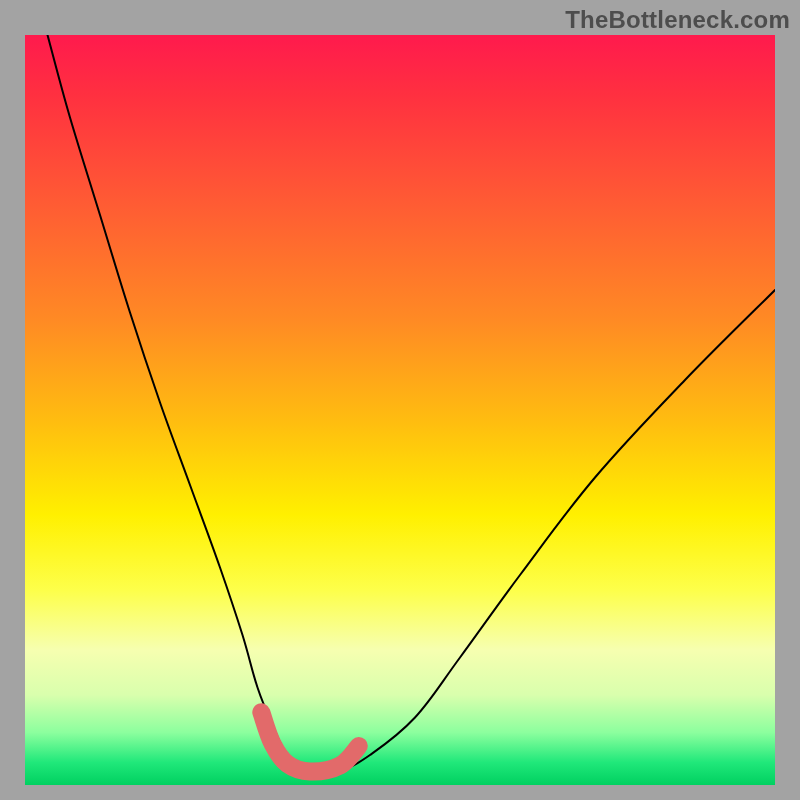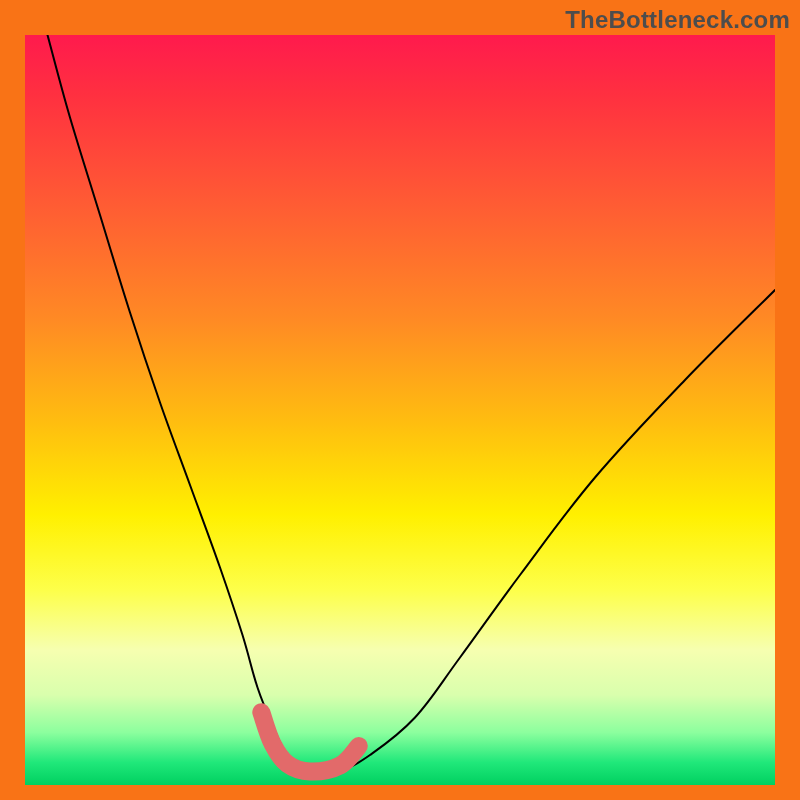--- a/index.html
+++ b/index.html
@@ -1,20 +1,20 @@
 <!DOCTYPE html>
 <html><head>
 <meta charset="utf-8">
 <style>
   * { margin: 0; padding: 0; box-sizing: border-box; }
   html, body { width: 800px; height: 800px; overflow: hidden; background: #000; }
   .outer {
     width: 800px;
     height: 800px;
-    background: #f97316;
+    background: #a3a3a3;
     position: relative;
   }
   .watermark {
     position: absolute;
     top: 6px;
     right: 10px;
     font-family: Arial, Helvetica, sans-serif;
     font-size: 24px;
     font-weight: 600;
     color: #4d4d4d;

